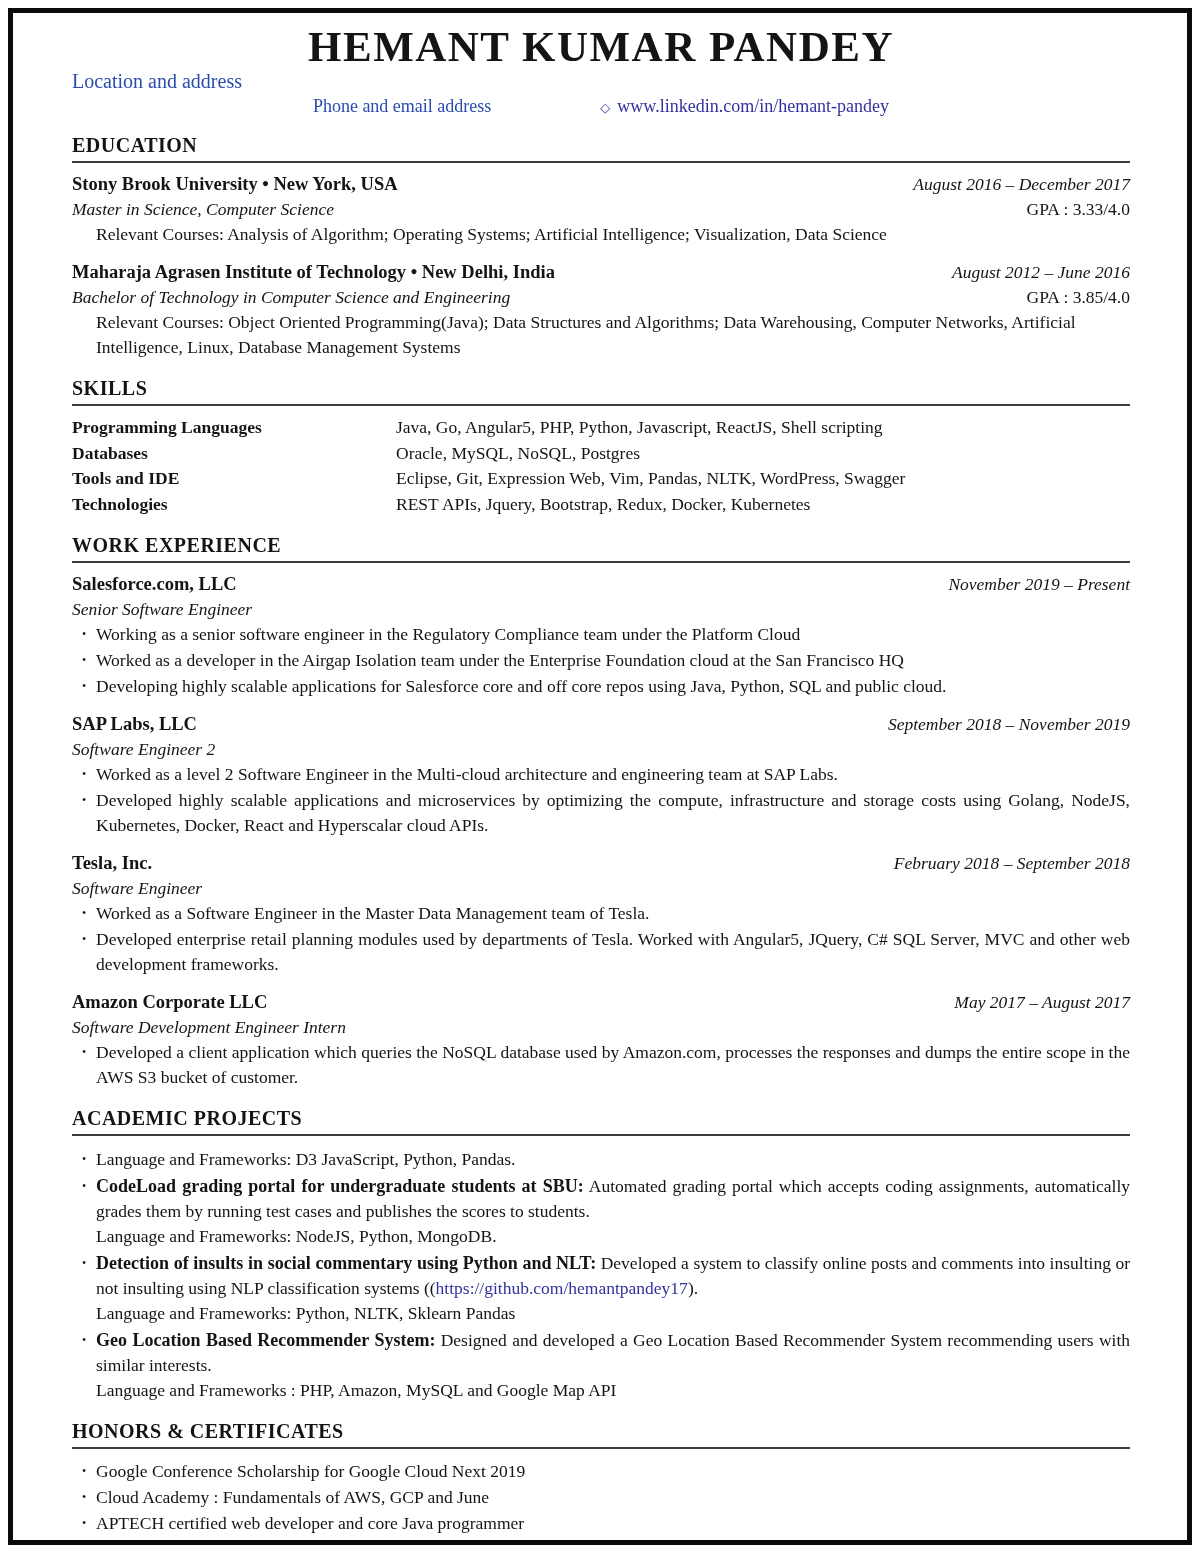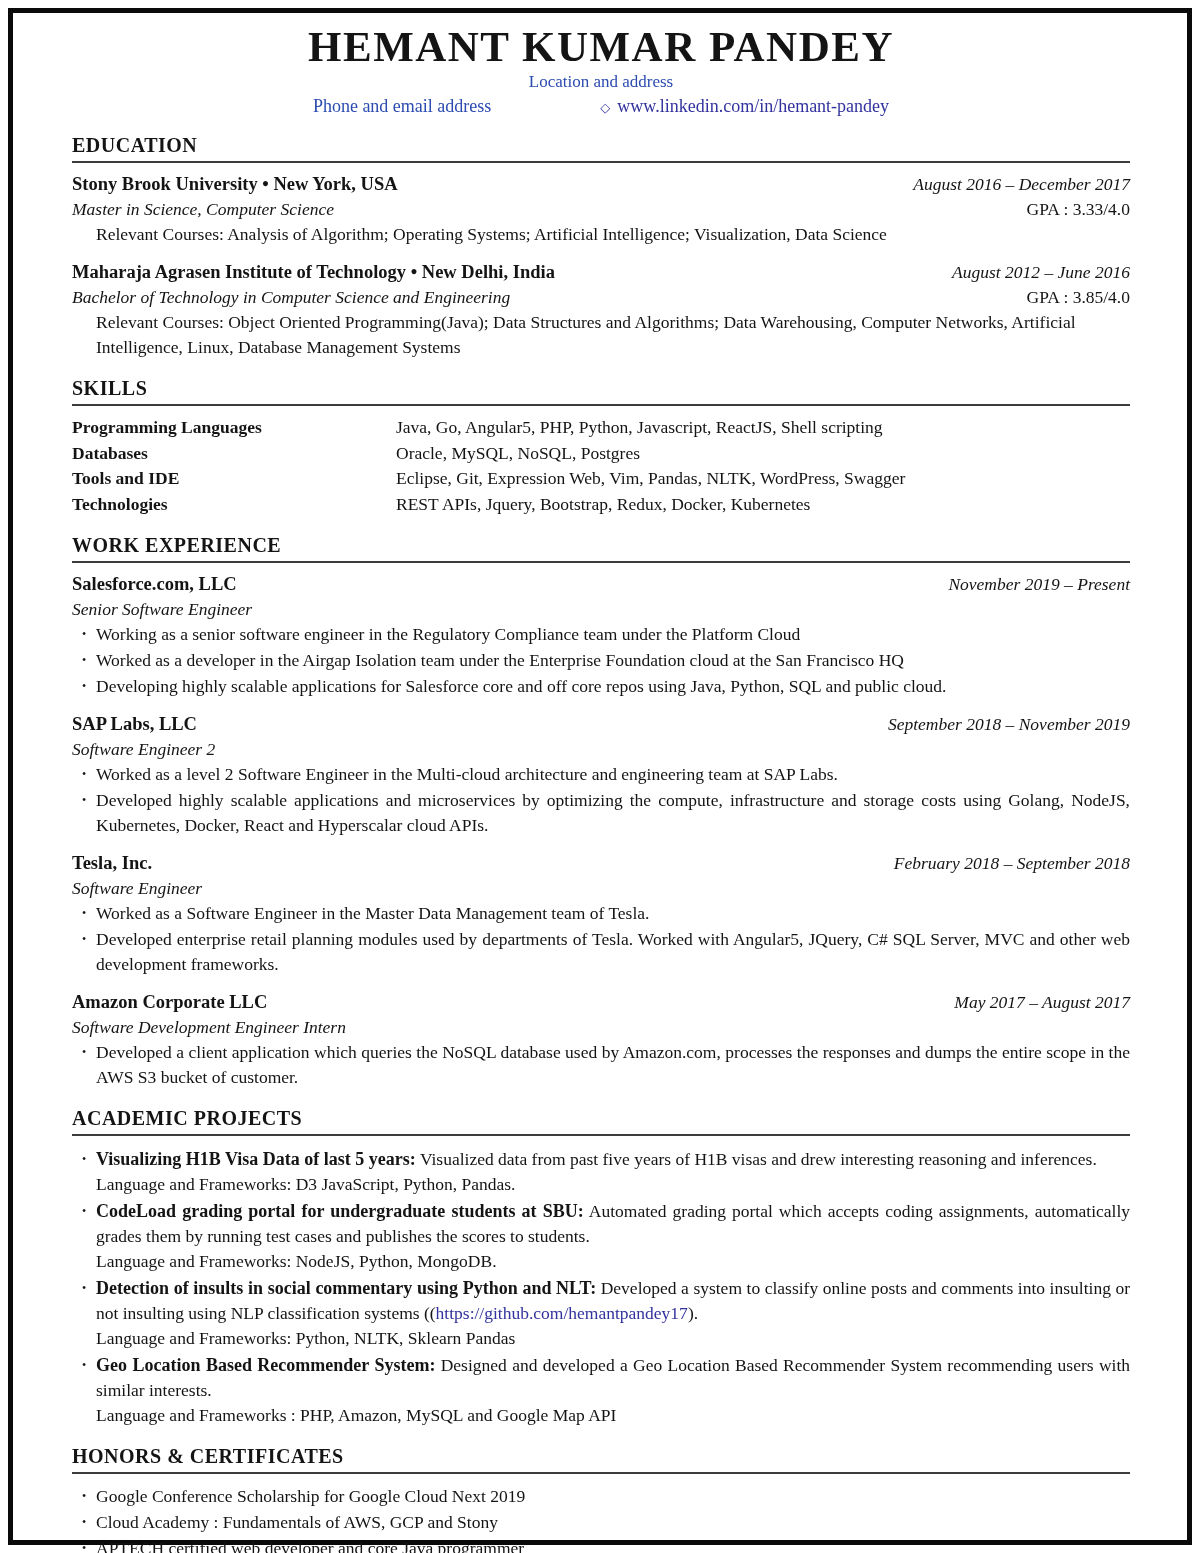--- a/index.html
+++ b/index.html
@@ -21,22 +21,21 @@
   }
   
   .name {
     text-align:center;
     font-size:43px;
     font-weight:700;
     letter-spacing:1.5px;
     line-height:46px;
   }
   .loc-line {
-    text-align:center;
-    font-size:17px;
+    font-size:20px;
     line-height:21px;
     color:var(--accent_blue,#2b4bb0);
     margin-top:1px;
   }
   .contact-row {
     display:flex;
     justify-content:center;
     align-items:baseline;
     gap:109px;
     font-size:18px;
@@ -245,21 +244,20 @@
     </div>
   </section>
 
   <section>
     <h2 class="section-title">ACADEMIC PROJECTS</h2>
     <div class="section-body">
 
       <div class="li proj-item">
         <span class="dot">•</span>
         <div class="litext">
-          <div><b>Visualizing H1B Visa Data of last 5 years:</b> <span>Visualized data from past five years of H1B visas and drew interesting reasoning and inferences.</span></div>
           <div class="fw-line">Language and Frameworks: D3 JavaScript, Python, Pandas.</div>
         </div>
       </div>
 
       <div class="li proj-item">
         <span class="dot">•</span>
         <div class="litext">
           <div><b>CodeLoad grading portal for undergraduate students at SBU:</b> <span>Automated grading portal which accepts coding assignments, automatically grades them by running test cases and publishes the scores to students.</span></div>
           <div class="fw-line">Language and Frameworks: NodeJS, Python, MongoDB.</div>
         </div>
@@ -286,21 +284,21 @@
 
   <section>
     <h2 class="section-title">HONORS &amp; CERTIFICATES</h2>
     <div class="section-body">
       <div class="li plain">
           <span class="dot">•</span>
           <div class="litext">Google Conference Scholarship for Google Cloud Next 2019</div>
         </div>
       <div class="li plain">
           <span class="dot">•</span>
-          <div class="litext">Cloud Academy : Fundamentals of AWS, GCP and Stony</div>
+          <div class="litext">Cloud Academy : Fundamentals of AWS, GCP and June</div>
         </div>
       <div class="li plain">
           <span class="dot">•</span>
           <div class="litext">APTECH certified web developer and core Java programmer</div>
         </div>
     </div>
   </section>
 
 </div>
 

